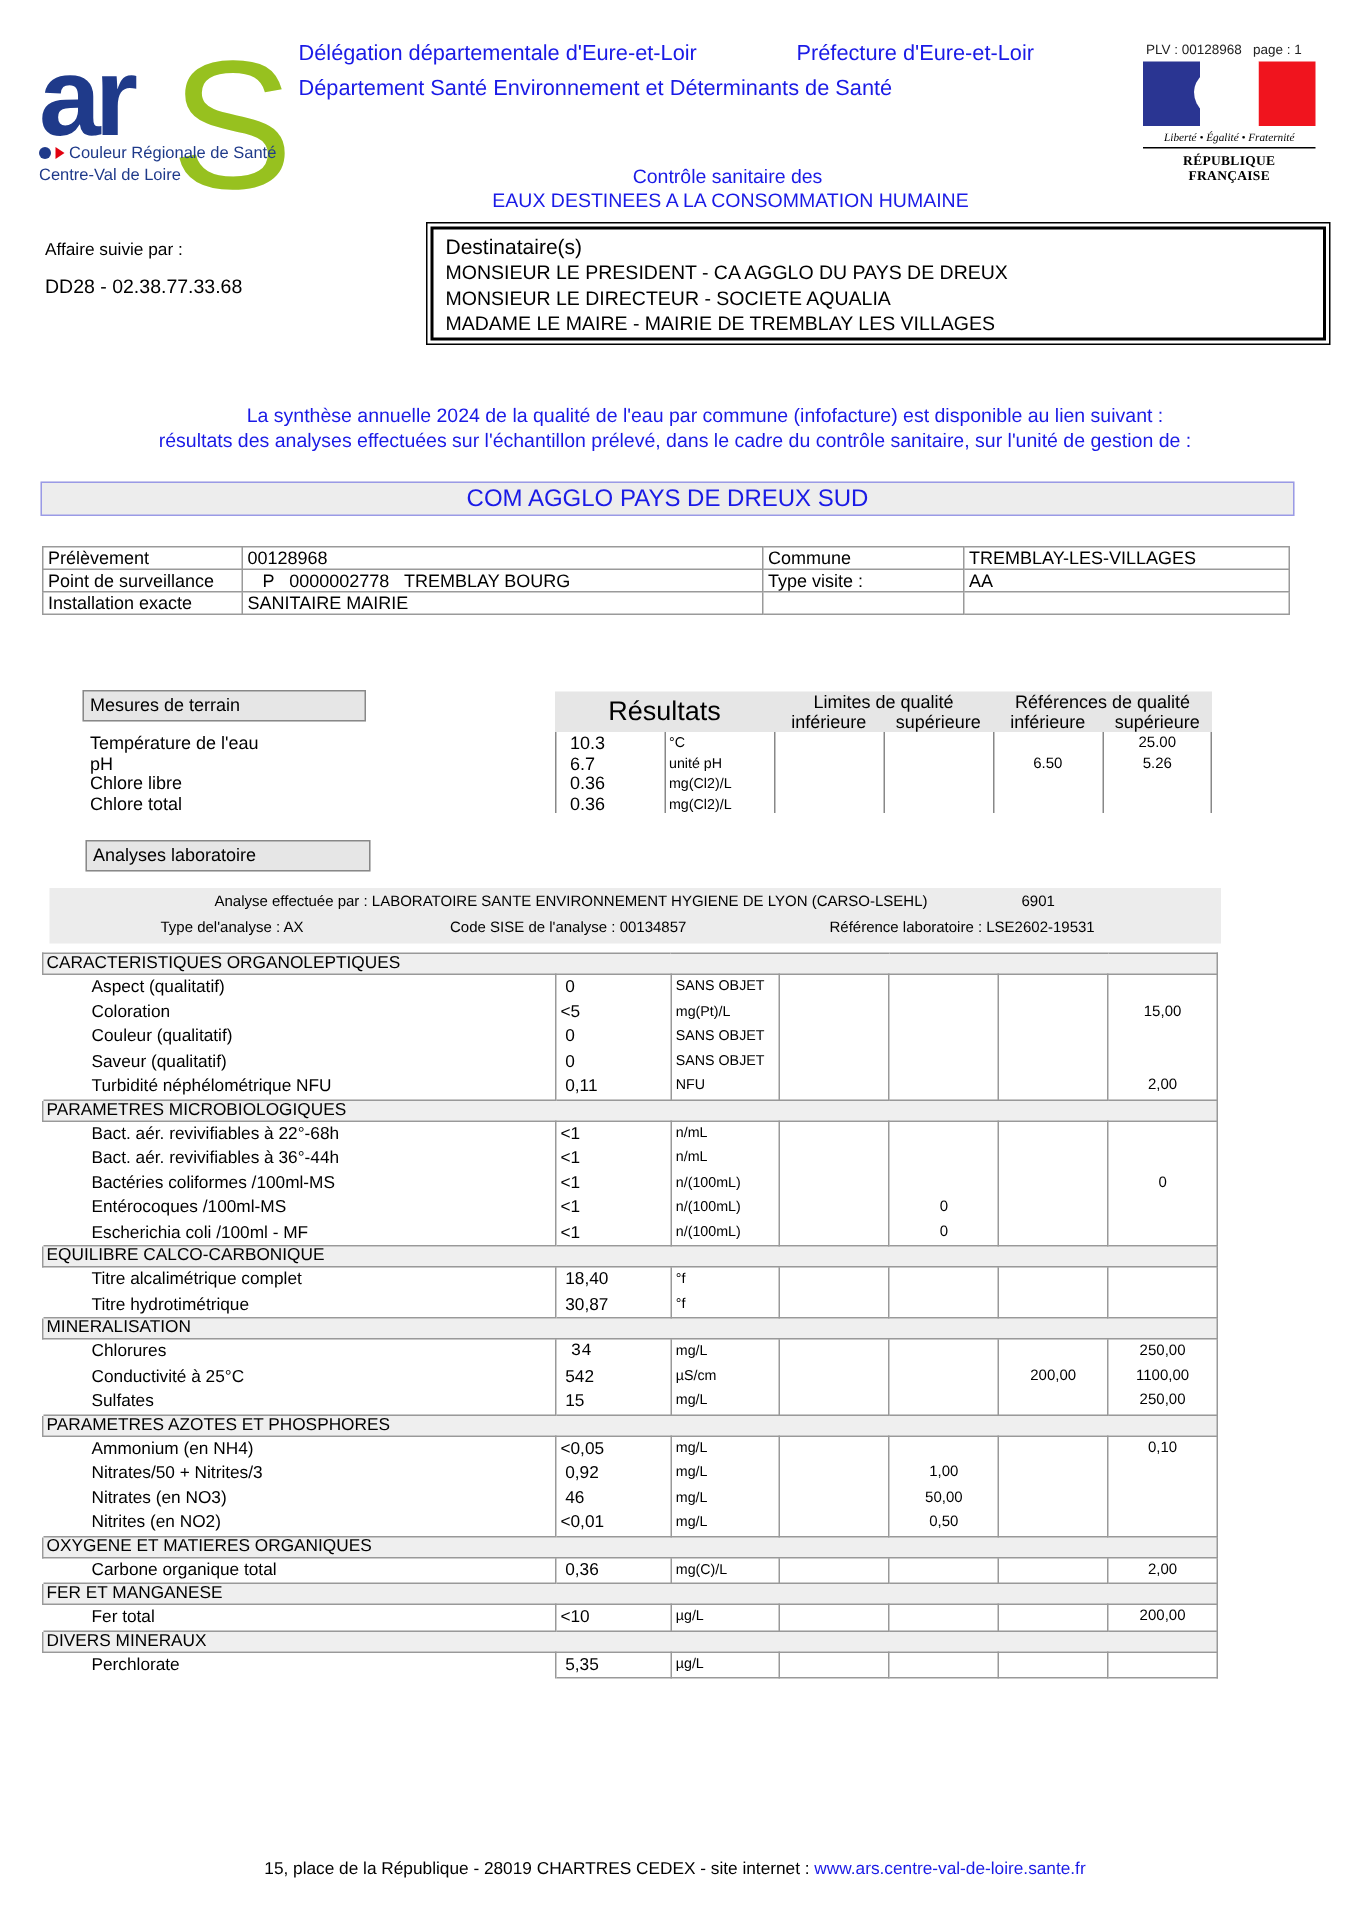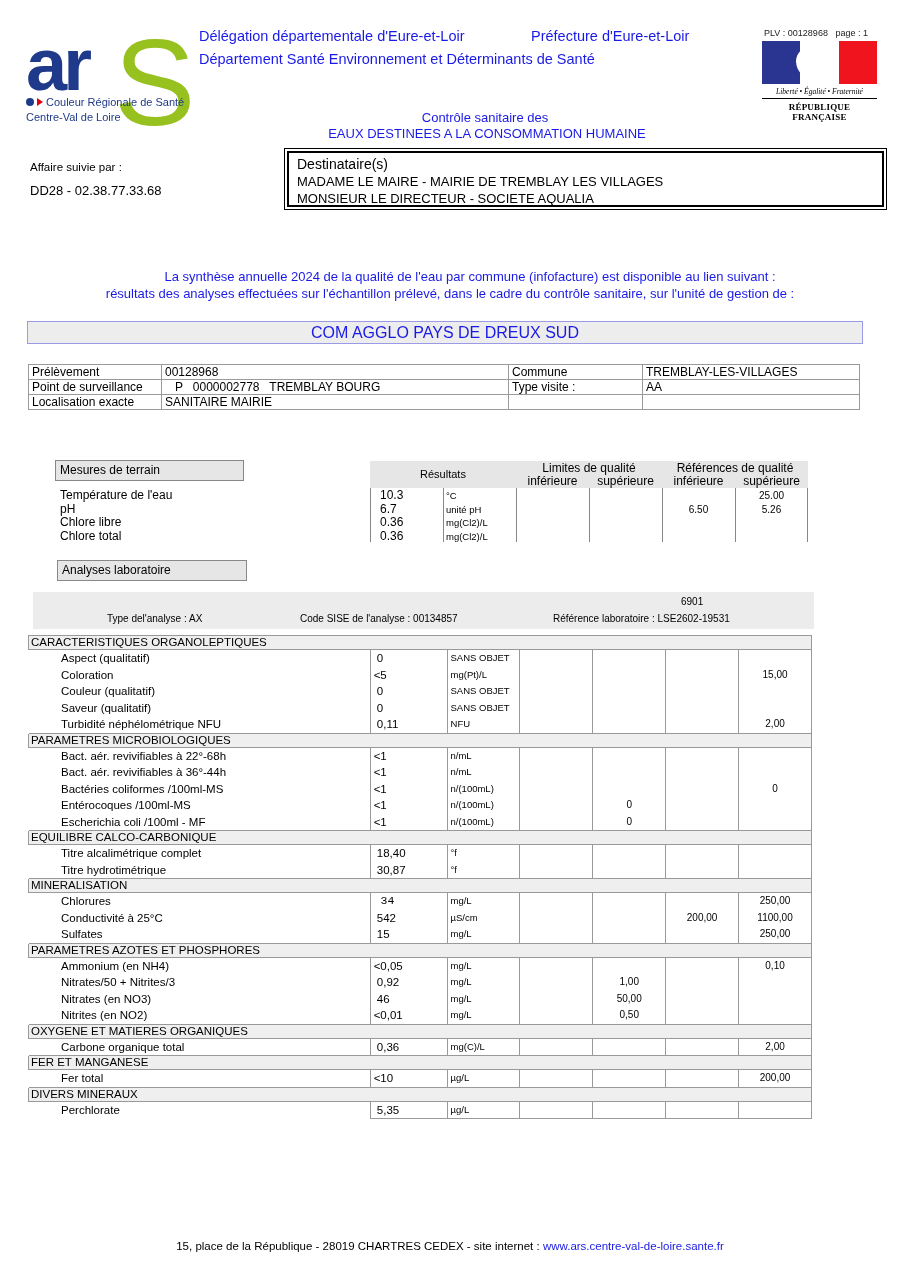--- a/index.html
+++ b/index.html
@@ -34,21 +34,21 @@
   .rf { position: absolute; left: 0; top: 61px; width: 115px; font-family: "Liberation Serif", serif; font-weight: bold; font-size: 9px; text-align: center; letter-spacing: 0.2px; }
 
   .ctrl1 { left: 0; width: 970px; top: 110px; font-size: 13px; text-align: center; }
   .ctrl2 { left: 0; width: 974px; top: 126px; font-size: 13px; text-align: center; }
 
   
   .aff1 { left: 30px; top: 161px; font-size: 11.5px; }
   .aff2 { left: 30px; top: 183px; font-size: 13px; }
 
   
-  .dest { left: 284px; top: 148px; width: 603px; height: 62px; border: 1px solid #000; padding: 2px; }
+  .dest { left: 284px; top: 148px; width: 603px; height: 82px; border: 1px solid #000; padding: 2px; }
   .dest-inner { width: 100%; height: 100%; border: 2px solid #000; padding: 2px 8px; overflow: hidden; }
   .dest-title { font-size: 14px; line-height: 18px; }
   .dest-line { font-size: 13px; line-height: 17px; }
 
   
   .syn { left: 0; width: 900px; top: 268px; font-size: 13px; line-height: 17px; text-align: center; }
   .syn div:nth-child(1) { padding-left: 40px; }
   .syn div:nth-child(2) { padding-left: 0; }
   .syn div:nth-child(3) { padding-left: 10px; }
 
@@ -61,21 +61,21 @@
   .info td:nth-child(1) { width: 133px; }
   .info td:nth-child(2) { width: 347px; }
   .info td:nth-child(3) { width: 134px; }
 
   
   .secbox { background: #e6e6e6; border: 1px solid #888; font-size: 12px; padding-left: 4px; line-height: 19px; height: 21px; }
   .mes { left: 55px; top: 460px; width: 189px; }
   .lab { left: 57px; top: 560px; width: 190px; }
 
   
-  .th-res { left: 370px; top: 461px; width: 146px; height: 27px; background: #e6e6e6; font-size: 11px; text-align: center; line-height: 27px; }
+  .th-res { left: 370px; top: 461px; width: 146px; height: 27px; background: #e6e6e6; font-size: 18px; text-align: center; line-height: 27px; }
   .th-lim { left: 516px; top: 461px; width: 146px; height: 27px; background: #e6e6e6; font-size: 12px; text-align: center; }
   .th-ref { left: 662px; top: 461px; width: 146px; height: 27px; background: #e6e6e6; font-size: 12px; text-align: center; }
   .th-sub { display: flex; }
   .th-sub span { flex: 1; line-height: 13px; }
   .th-top { line-height: 14px; }
 
   .terr-labels { left: 60px; top: 489px; font-size: 12px; line-height: 13.5px; }
   .terr-grid { left: 370px; top: 488px; width: 438px; height: 54px; }
   .tcol { position: absolute; top: 0; height: 54px; border-left: 1px solid #888; }
   .terr-val { position: absolute; font-size: 12px; line-height: 13.5px; }
@@ -141,22 +141,23 @@
 
 <div class="abs ctrl1 blue">Contrôle sanitaire des</div>
 <div class="abs ctrl2 blue">EAUX DESTINEES A LA CONSOMMATION HUMAINE</div>
 
 <div class="abs aff1">Affaire suivie par  :</div>
 <div class="abs aff2">DD28 - 02.38.77.33.68</div>
 
 <div class="abs dest">
   <div class="dest-inner">
     <div class="dest-title">Destinataire(s)</div>
+    <div class="dest-line">MONSIEUR LE PRESIDENT - CA AGGLO DU PAYS DE DREUX</div>
+    <div class="dest-line">MONSIEUR LE DIRECTEUR - SOCIETE AQUALIA</div>
     <div class="dest-line">MADAME LE MAIRE - MAIRIE DE TREMBLAY LES VILLAGES</div>
-    <div class="dest-line">MONSIEUR LE DIRECTEUR - SOCIETE AQUALIA</div>
   </div>
 </div>
 
 <div class="abs syn blue">
   <div>La synthèse annuelle 2024 de la qualité de l'eau par commune (infofacture) est disponible au lien suivant :</div>
   <div>résultats des analyses effectuées sur l'échantillon prélevé, dans le cadre du contrôle sanitaire, sur l'unité de gestion de :</div>
 </div>
 
 <div class="abs ugest blue">COM AGGLO PAYS DE DREUX SUD</div>
 
@@ -168,21 +169,21 @@
       <td>Commune</td>
       <td>TREMBLAY-LES-VILLAGES</td>
     </tr>
     <tr>
       <td>Point de surveillance</td>
       <td style="white-space:pre">   P   0000002778   TREMBLAY BOURG</td>
       <td>Type visite :</td>
       <td>AA</td>
     </tr>
     <tr>
-      <td>Localisation exacte</td>
+      <td>Installation exacte</td>
       <td>SANITAIRE MAIRIE</td>
       <td></td>
       <td></td>
     </tr>
   </tbody>
 </table>
 
 <div class="abs secbox mes">Mesures de terrain</div>
 
 <div class="abs th-res">Résultats</div>
@@ -228,20 +229,21 @@
   <div class="terr-unit" style="left:76px; top:41.5px">mg(Cl2)/L</div>
 
   <div class="terr-ref" style="left:292px; top:14.5px">6.50</div>
   <div class="terr-ref" style="left:365px; top:1px">25.00</div>
   <div class="terr-ref" style="left:365px; top:14.5px">5.26</div>
 </div>
 
 <div class="abs secbox lab">Analyses laboratoire</div>
 
 <div class="abs labinfo">
+  <span class="li1">Analyse effectuée par : LABORATOIRE SANTE ENVIRONNEMENT HYGIENE DE LYON (CARSO-LSEHL)</span>
   <span class="li1b">6901</span>
   <span class="li2a">Type del'analyse : AX</span>
   <span class="li2b">Code SISE de l'analyse : 00134857</span>
   <span class="li2c">Référence laboratoire : LSE2602-19531</span>
 </div>
 
 <table class="abs res">
   <tbody id="res-body">
       <tr class="cat">
         <td colspan="7">CARACTERISTIQUES ORGANOLEPTIQUES</td>

